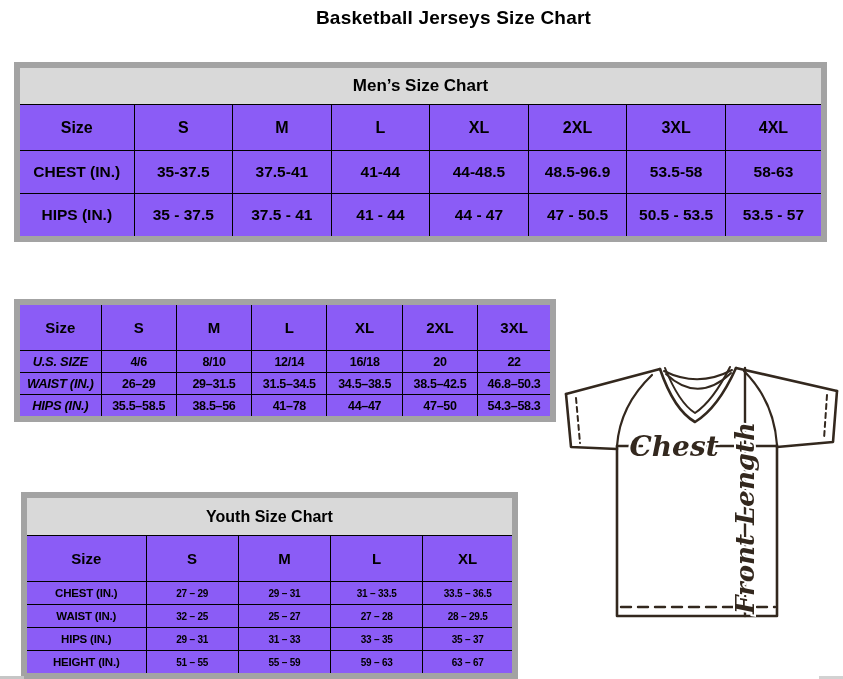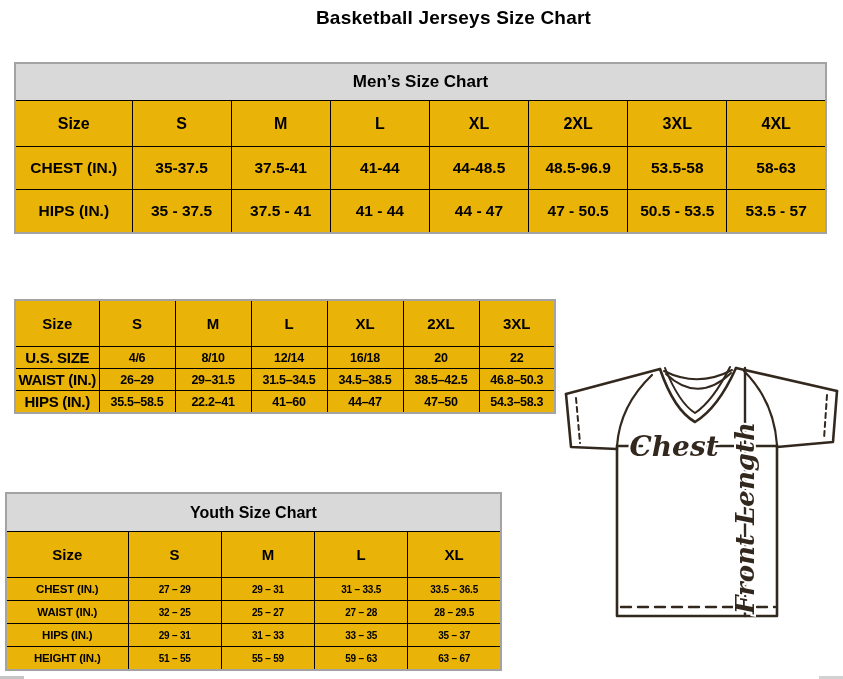--- a/index.html
+++ b/index.html
@@ -6,42 +6,42 @@
   body{
     width:843px;height:679px;position:relative;background:#ffffff;
     font-family:"Liberation Sans", sans-serif;color:#000;overflow:hidden;
   }
   .page-title{
     position:absolute;top:7px;left:0;width:100%;text-align:center;
     font-size:19px;font-weight:bold;letter-spacing:0.2px;margin-left:32px;
   }
   table.size-table{
     position:absolute;border-collapse:collapse;table-layout:fixed;
-    border:2px solid #a3a3a3;background:#eab308;
+    border:6px solid #a3a3a3;background:#8b5cf6;
   }
   table.size-table th, table.size-table td{
     border:1px solid #000;text-align:center;vertical-align:middle;
     font-weight:bold;padding:0;overflow:hidden;white-space:nowrap;
   }
   th.caption{
     background:#d9d9d9;border-bottom:2px solid #000;
   }
   
   .t-men{left:14px;top:62px;width:813px;}
   .t-men th.caption{height:36px;font-size:17px;}
   .t-men thead tr.cols th{height:45px;font-size:16px;}
   .t-men tbody td{height:42px;font-size:15.5px;}
   
   .t-women{left:14px;top:299px;width:542px;}
   .t-women th.caption{height:37px;font-size:16px;}
   .t-women thead tr.cols th{height:45px;font-size:15px;}
   .t-women tbody td{height:21px;font-size:12.5px;letter-spacing:-0.3px;}
-  .t-women tbody td:first-child{font-size:15px;}
+  .t-women tbody td:first-child{font-size:13px;font-style:italic;}
   
-  .t-youth{left:5px;top:492px;width:497px;}
+  .t-youth{left:21px;top:492px;width:497px;}
   .t-youth th.caption{height:37px;font-size:16px;}
   .t-youth thead tr.cols th{height:45px;font-size:15px;}
   .t-youth tbody td{height:22px;font-size:10px;letter-spacing:-0.2px;}
   .t-youth tbody td:first-child{font-size:11.5px;}
 
   .jersey-wrap{position:absolute;left:556px;top:358px;width:287px;height:280px;}
   .jersey-wrap svg{display:block;}
   .measure-text{
     font-family:"DejaVu Serif", serif;font-style:italic;font-weight:bold;
     paint-order:stroke;stroke:#ffffff;stroke-width:4px;
@@ -141,22 +141,22 @@
         <td>26–29</td>
         <td>29–31.5</td>
         <td>31.5–34.5</td>
         <td>34.5–38.5</td>
         <td>38.5–42.5</td>
         <td>46.8–50.3</td>
       </tr>
       <tr>
         <td>HIPS (IN.)</td>
         <td>35.5–58.5</td>
-        <td>22.2–41</td>
-        <td>41–60</td>
+        <td>38.5–56</td>
+        <td>41–78</td>
         <td>44–47</td>
         <td>47–50</td>
         <td>54.3–58.3</td>
       </tr>
     </tbody>
 </table>
 
 <table class="size-table t-youth">
   <colgroup>
       <col style="width:122px">

